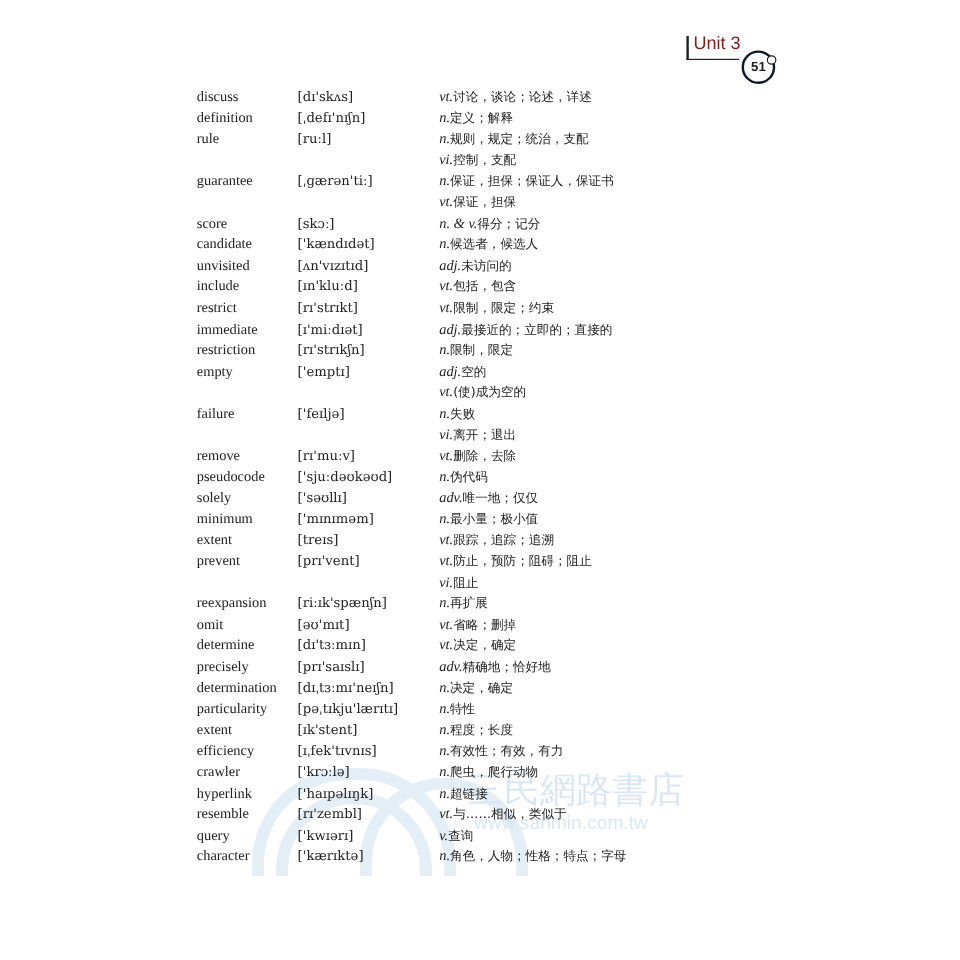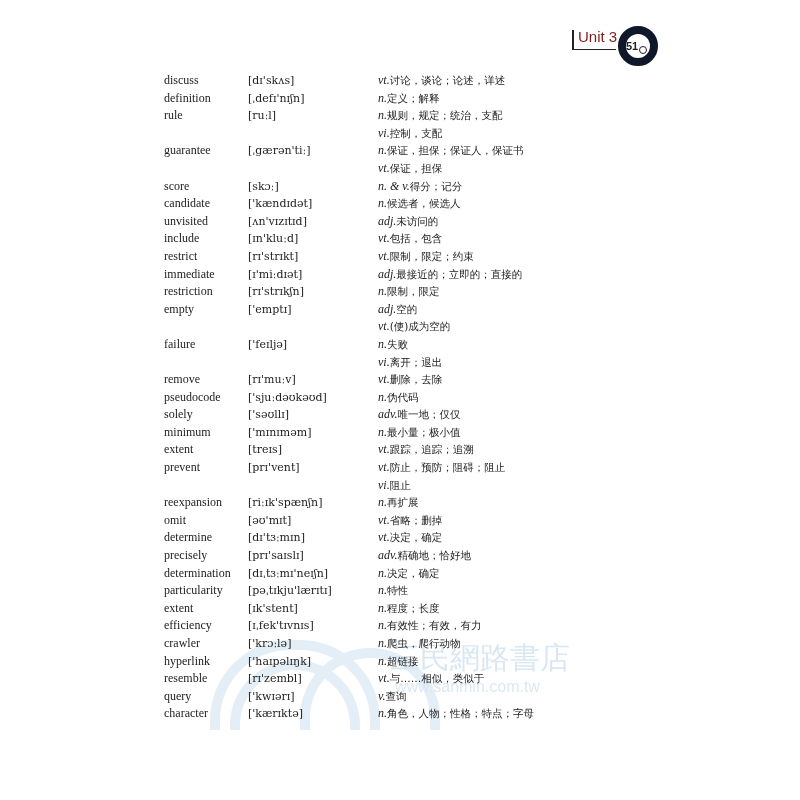--- a/index.html
+++ b/index.html
@@ -2,29 +2,29 @@
 <html><head>
 <meta charset="utf-8">
 <style>
   html, body { margin:0; padding:0; }
   body { width:800px; height:800px; background:#ffffff; position:relative; overflow:hidden;
          font-family:"Liberation Serif", serif; color:#222; }
   .header { position:absolute; top:26px; left:572px; height:28px; }
   .unit-bar { position:absolute; left:0; top:4px; width:2px; height:20px; background:#222; }
   .unit-underline { position:absolute; left:0; top:23px; width:44px; height:1px; background:#222; }
   .unit-label { position:absolute; left:6px; top:2px; font-family:"Liberation Sans", sans-serif; font-size:15px; color:#7f1d1d; white-space:nowrap; }
-  .page-circle { position:absolute; left:46px; top:0; width:24px; height:24px; border:8px solid #0f172a; border-radius:50%;
-                 font-family:"Liberation Sans", sans-serif; font-size:11px; font-weight:bold; line-height:24px; }
+  .page-circle { position:absolute; left:46px; top:16px; width:24px; height:24px; border:2px solid #0f172a; border-radius:50%;
+                 font-family:"Liberation Sans", sans-serif; font-size:11px; font-weight:bold; text-align:center; line-height:24px; }
   .page-dot { position:absolute; left:67px; top:20px; width:6px; height:6px; border:1.5px solid #222; border-radius:50%; background:#fff; }
 
   .vocab { position:absolute; top:72px; left:164px; width:420px; }
   .row { position:relative; height:17.6px; font-size:12px; line-height:17.6px; white-space:nowrap; }
   .word { position:absolute; left:0; }
   .ipa { position:absolute; left:84px; font-family:"DejaVu Serif", serif; font-size:11px; }
-  .def { position:absolute; left:202px; font-family:"DejaVu Sans", sans-serif; font-size:10.5px;margin-left:12px; }
+  .def { position:absolute; left:202px; font-family:"DejaVu Sans", sans-serif; font-size:10.5px; }
   .pos { font-style:italic; font-family:"Liberation Serif", serif; font-size:12px; }
 
   .watermark { position:absolute; left:210px; top:630px; width:400px; height:90px; pointer-events:none; opacity:0.18; }
   .wm-arc { position:absolute; border:10px solid #6aa6d6; border-bottom:none; border-radius:80px 80px 0 0; }
   .wm-text { position:absolute; left:180px; top:8px; font-family:Liberation Sans, sans-serif; font-size:30px; color:#2f7fc0; white-space:nowrap; }
   .wm-url { position:absolute; left:185px; top:48px; font-family:"Liberation Sans", sans-serif; font-size:16px; color:#2f7fc0; white-space:nowrap; }
 </style>
 </head>
 <body>
 

